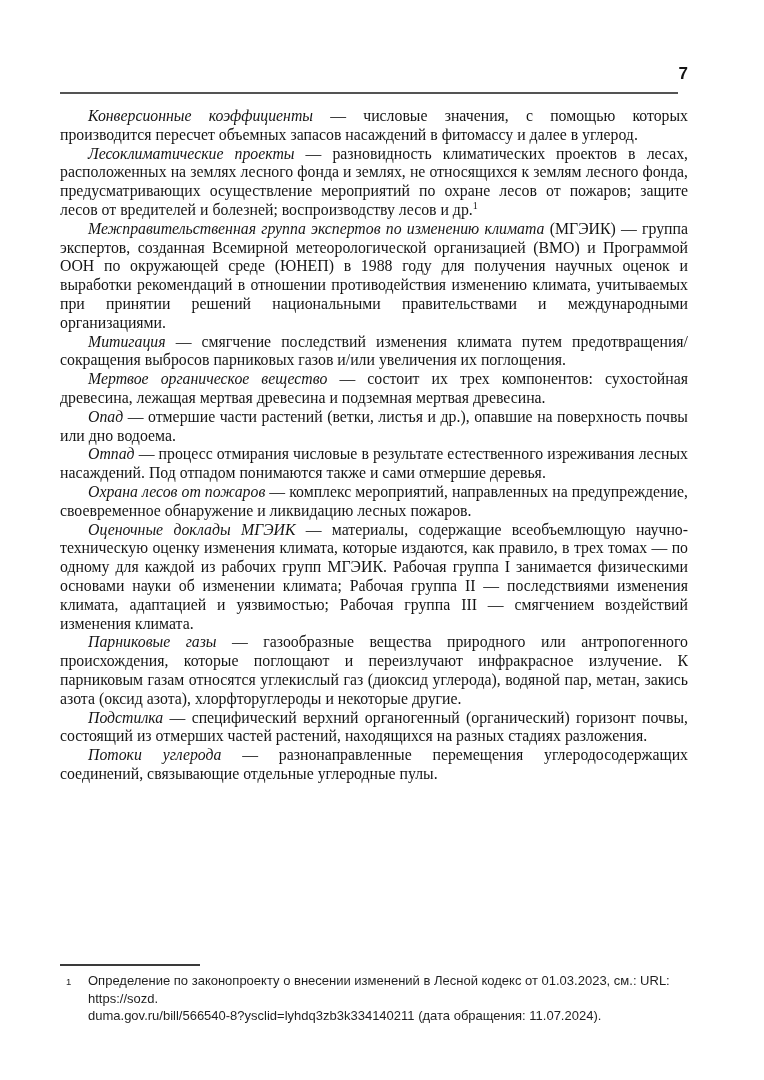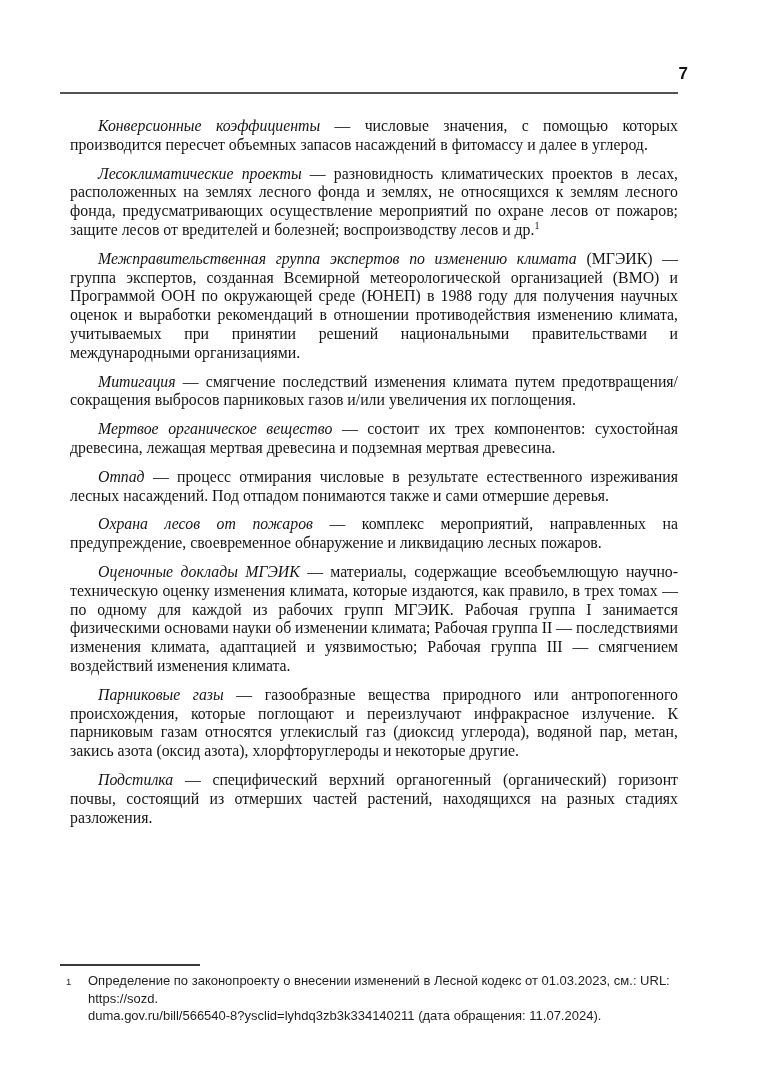--- a/index.html
+++ b/index.html
@@ -38,21 +38,21 @@
     top: 107px;
     left: 60px;
     width: 628px;
     font-family: "Liberation Serif", serif;
     font-size: 15.8px;
     line-height: 18.8px;
     color: #141414;
     text-align: justify;
   }
   .para {
-    margin: 10px;
+    margin: 0;
     text-indent: 28px;
   }
   .term {
     font-style: italic;
   }
   .ref {
     font-size: 10px;
     line-height: 0;
   }
   .footnote {
@@ -89,25 +89,27 @@
 
   <div class="page-num">7</div>
   <div class="header-rule"></div>
 
   <div class="body-text">
     <p class="para"><i class="term">Конверсионные коэффициенты</i> <span>— числовые значения, с помощью которых производится пересчет объемных запасов насаждений в фитомассу и далее в углерод.</span></p>
     <p class="para"><i class="term">Лесоклиматические проекты</i> <span>— разновидность климатических проектов в лесах, расположенных на землях лесного фонда и землях, не относящихся к землям лесного фонда, предусматривающих осуществление мероприятий по охране лесов от пожаров; защите лесов от вредителей и болезней; воспроизводству лесов и др.</span><sup class="ref">1</sup></p>
     <p class="para"><i class="term">Межправительственная группа экспертов по изменению климата</i> <span>(МГЭИК) — группа экспертов, созданная Всемирной метеорологической организацией (ВМО) и Программой ООН по окружающей среде (ЮНЕП) в 1988 году для получения научных оценок и выработки рекомендаций в отношении противодействия изменению климата, учитываемых при принятии решений национальными правительствами и международными организациями.</span></p>
     <p class="para"><i class="term">Митигация</i> <span>— смягчение последствий изменения климата путем предотвращения/сокращения выбросов парниковых газов и/или увеличения их поглощения.</span></p>
     <p class="para"><i class="term">Мертвое органическое вещество</i> <span>— состоит их трех компонентов: сухостойная древесина, лежащая мертвая древесина и подземная мертвая древесина.</span></p>
+    <p class="para"><i class="term">Опад</i> <span>— отмершие части растений (ветки, листья и др.), опавшие на поверхность почвы или дно водоема.</span></p>
     <p class="para"><i class="term">Отпад</i> <span>— процесс отмирания числовые в результате естественного изреживания лесных насаждений. Под отпадом понимаются также и сами отмершие деревья.</span></p>
     <p class="para"><i class="term">Охрана лесов от пожаров</i> <span>— комплекс мероприятий, направленных на предупреждение, своевременное обнаружение и ликвидацию лесных пожаров.</span></p>
     <p class="para"><i class="term">Оценочные доклады МГЭИК</i> <span>— материалы, содержащие всеобъемлющую научно-техническую оценку изменения климата, которые издаются, как правило, в трех томах — по одному для каждой из рабочих групп МГЭИК. Рабочая группа I занимается физическими основами науки об изменении климата; Рабочая группа II — последствиями изменения климата, адаптацией и уязвимостью; Рабочая группа III — смягчением воздействий изменения климата.</span></p>
     <p class="para"><i class="term">Парниковые газы</i> <span>— газообразные вещества природного или антропогенного происхождения, которые поглощают и переизлучают инфракрасное излучение. К парниковым газам относятся углекислый газ (диоксид углерода), водяной пар, метан, закись азота (оксид азота), хлорфторуглероды и некоторые другие.</span></p>
     <p class="para"><i class="term">Подстилка</i> <span>— специфический верхний органогенный (органический) горизонт почвы, состоящий из отмерших частей растений, находящихся на разных стадиях разложения.</span></p>
+    <p class="para"><i class="term">Потоки углерода</i> <span>— разнонаправленные перемещения углеродосодержащих соединений, связывающие отдельные углеродные пулы.</span></p>
   </div>
 
   <div class="footnote">
     <div class="fn-rule"></div>
     <div class="fn-line">
       <sup class="fn-marker">1</sup><span>Определение по законопроекту о внесении изменений в Лесной кодекс от 01.03.2023, см.: URL: https://sozd.</span>
     </div>
     <div class="fn-line">
       <span>duma.gov.ru/bill/566540-8?ysclid=lyhdq3zb3k334140211 (дата обращения: 11.07.2024).</span>
     </div>

